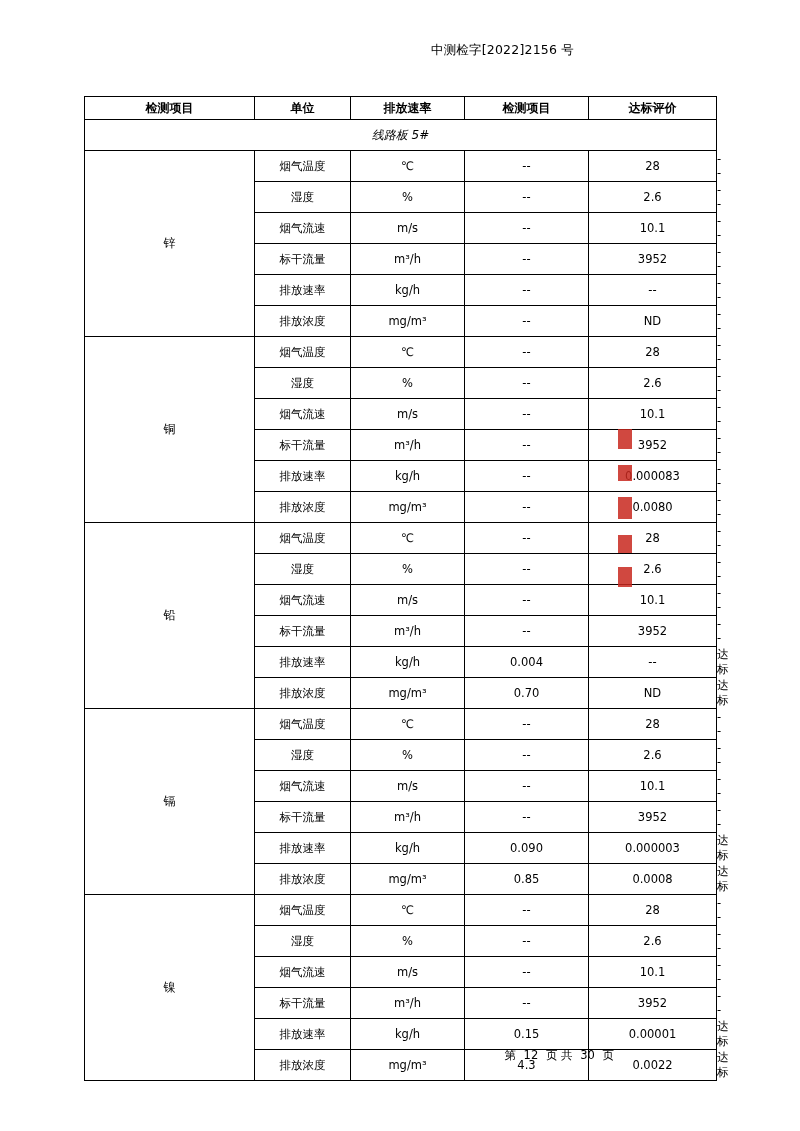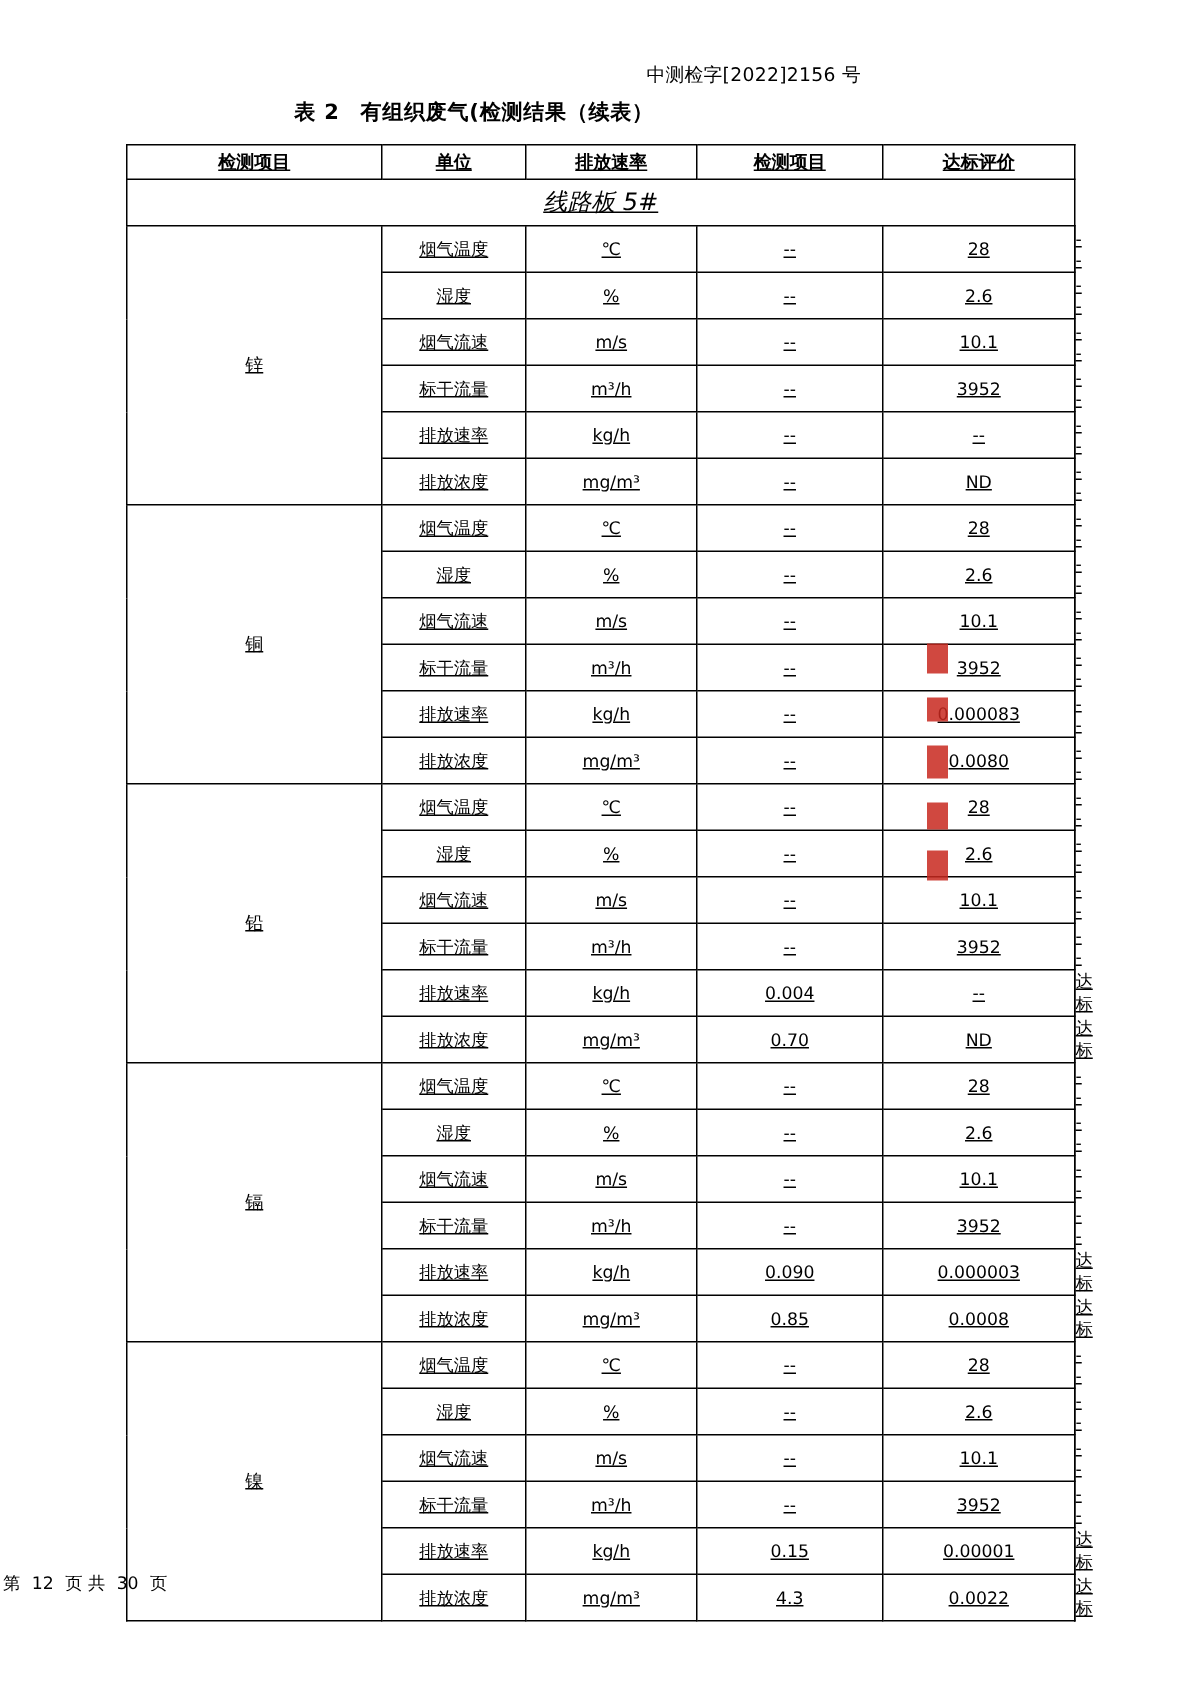--- a/index.html
+++ b/index.html
@@ -43,21 +43,20 @@
   .doc-title .t-gap { display: inline-block; width: 14px; }
 
   table.main {
     position: absolute;
     left: 84px;
     top: 96px;
     width: 632px;
     border-collapse: collapse;
     table-layout: fixed;
     font-size: 11.5px;
-    text-decoration: underline;
   }
   table.main td, table.main th {
     border: 1px solid #000000;
     text-align: center;
     vertical-align: middle;
     padding: 0;
     height: 30px;
     font-weight: normal;
   }
   table.main thead th {
@@ -70,36 +69,36 @@
   .col-limit { width: 114px; }
   .col-result{ width: 124px; }
   .col-eval  { width: 128px; }
 
   .group-head td {
     text-align: left;
     padding-left: 6px;
     font-weight: bold;
     font-style: italic;
     height: 22px;
-    font-size: 16px;
+    font-size: 12px;
   }
   .metal-cell {
     width: 62px;
     font-size: 12px;
   }
   .item-cell {
     text-align: center;
     font-size: 11.5px;
     margin-top: 39px;
   }
   .footer-page {
     position: absolute;
-    left: 0; right: 0;
+    left: 0; right: 16px;
     top: 1048px;
-    text-align: left;
+    text-align: right;
     font-size: 11.5px;
   }
   .footer-page span { margin: 0 2px; }
   .footer-addr {
     position: absolute;
     left: 0; right: 0;
     top: 1078px;
     text-align: center;
     font-size: 10.5px;
   }
@@ -126,23 +125,20 @@
   .side-stamp .b4 { top: 110px; height: 18px; }
   .side-stamp .b5 { top: 142px; height: 20px; }
 </style>
 </head>
 <body>
 
 <div class="page">
 
   <div class="doc-code">中测检字[2022]2156 号</div>
 
-  <div class="doc-title">
-    <span>表 2</span><span class="t-gap"></span><span>有组织废气(检测结果（续表）</span>
-  </div>
 
   <table class="main">
     <colgroup>
       <col class="col-item">
       <col class="col-unit">
       <col class="col-limit">
       <col class="col-result">
       <col class="col-eval">
     </colgroup>
     <thead>

